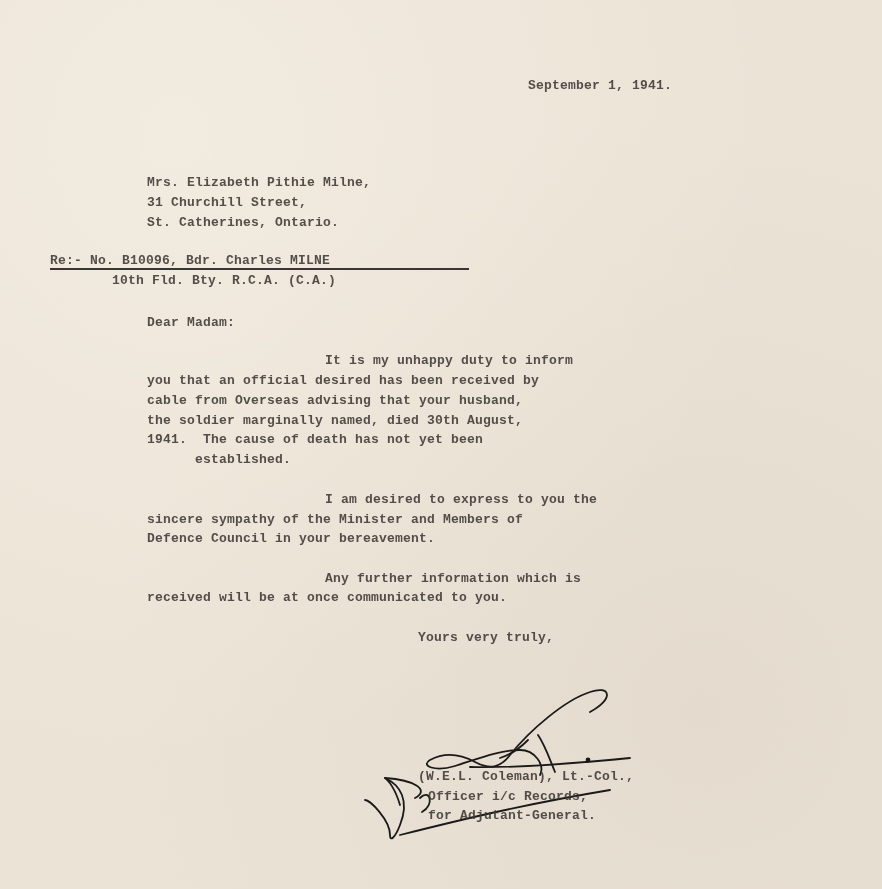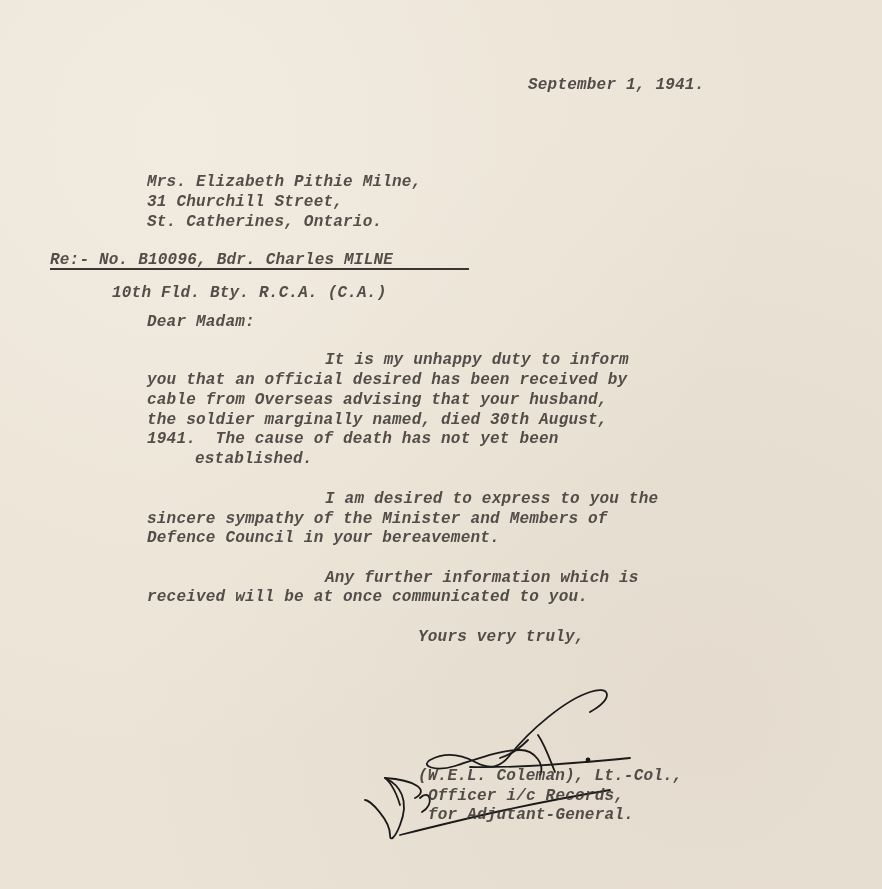--- a/index.html
+++ b/index.html
@@ -8,27 +8,26 @@
     background: #ebe3d6;
     background-image:
       radial-gradient(ellipse at 20% 15%, rgba(255,250,240,0.35), transparent 60%),
       radial-gradient(ellipse at 80% 80%, rgba(215,205,190,0.35), transparent 60%);
     font-family: "Liberation Mono", "DejaVu Sans Mono", monospace;
     color: #3e3b38;
     position: relative;
   }
   .t {
     position: absolute;
-    font-size: 16px;
+    font-size: 13px;
     line-height: 19.5px;
     white-space: pre;
     letter-spacing: 0.2px;
     font-weight: bold;
     color: rgba(60,56,52,0.88);
-    font-style: italic;
   }
   .underline-line {
     position: absolute; left: 50px; width: 419px; height: 2px;
     background: #3a3633; top: 268px;
   }
   svg.sig { position: absolute; left: 360px; top: 680px; }
 </style>
 </head>
 <body>
 
@@ -36,21 +35,21 @@
 
 <div>
   <div class="t" style="left:147px; top:173px;">Mrs. Elizabeth Pithie Milne,</div>
   <div class="t" style="left:147px; top:193px;">31 Churchill Street,</div>
   <div class="t" style="left:147px; top:213px;">St. Catherines, Ontario.</div>
 </div>
 
 <div>
   <div class="t" style="left:50px; top:251px;">Re:- No. B10096, Bdr. Charles MILNE</div>
   <div class="underline-line"></div>
-  <div class="t" style="left:112px; top:271px;margin-top:13px;">10th Fld. Bty. R.C.A. (C.A.)</div>
+  <div class="t" style="left:112px; top:271px;">10th Fld. Bty. R.C.A. (C.A.)</div>
 </div>
 
 <div class="t" style="left:147px; top:313px;">Dear Madam:</div>
 
 <div>
   <div class="t" style="left:325px; top:351px;">It is my unhappy duty to inform</div>
   <div class="t" style="left:147px; top:371px;">you that an official desired has been received by</div>
   <div class="t" style="left:147px; top:391px;">cable from Overseas advising that your husband,</div>
   <div class="t" style="left:147px; top:411px;text-align:right;">the soldier marginally named, died 30th August,</div>
   <div class="t" style="left:147px; top:430px;text-align:center;">1941.  The cause of death has not yet been</div>

